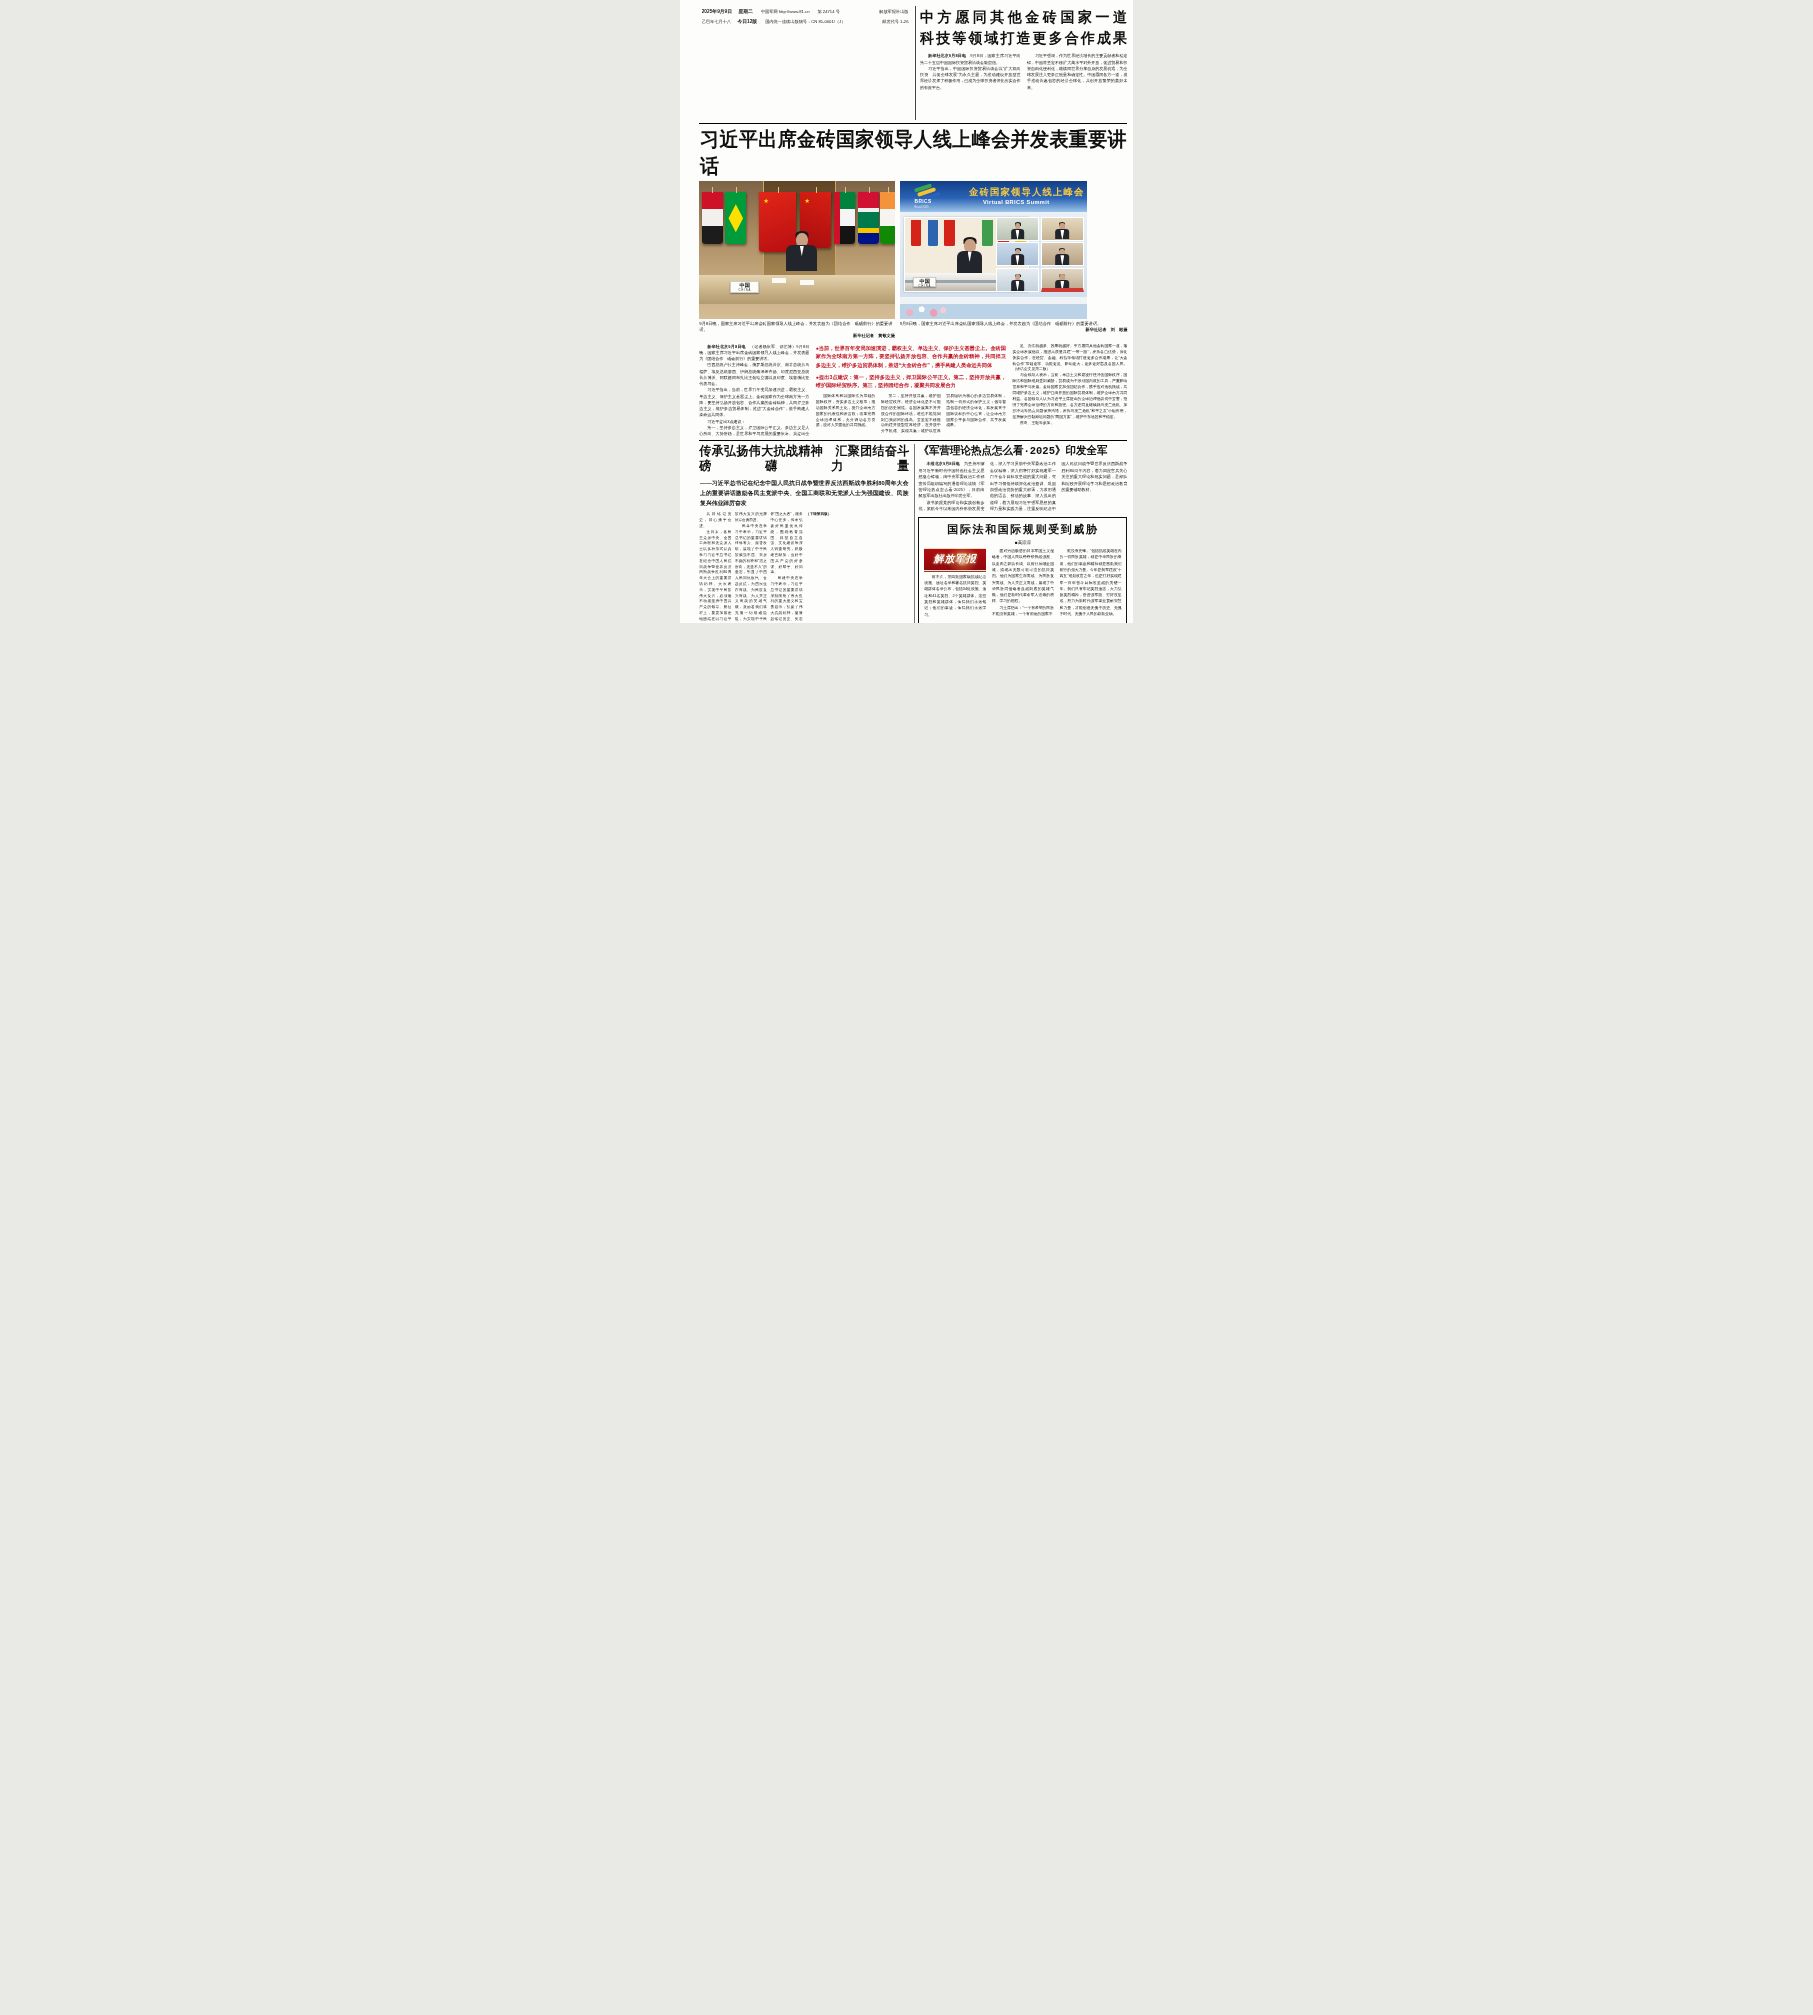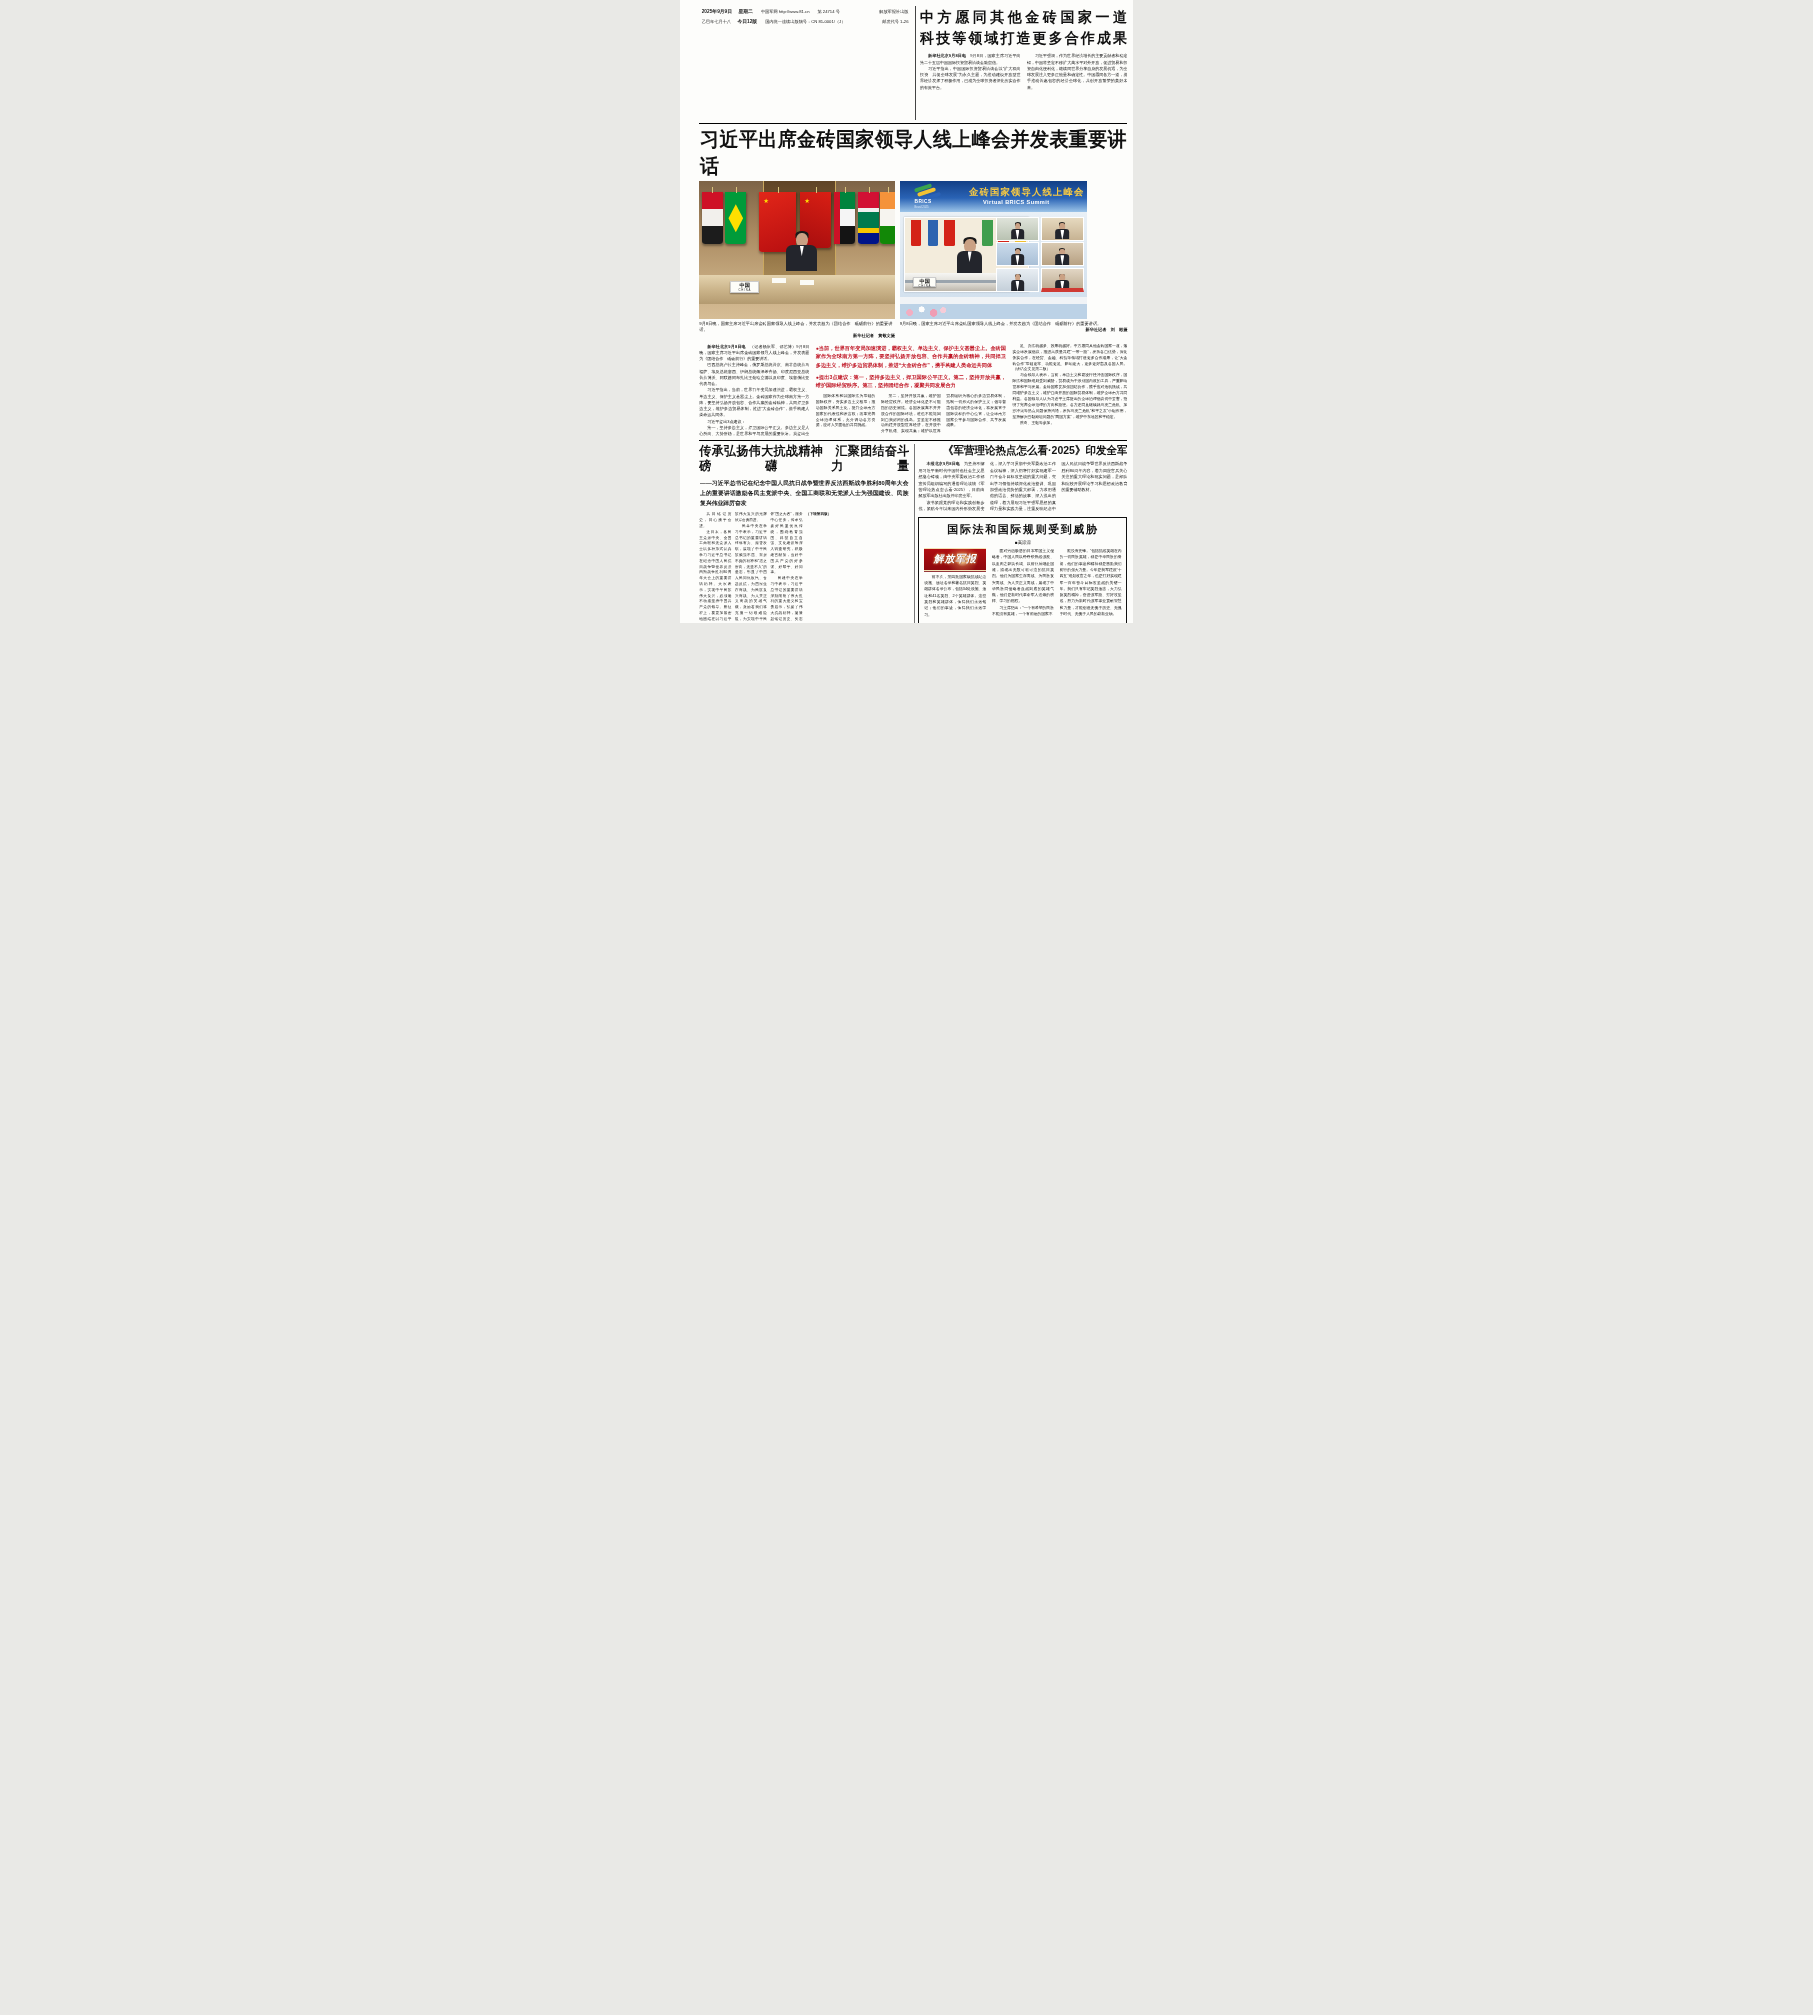--- a/index.html
+++ b/index.html
@@ -172,21 +172,21 @@
   .bl-sub { margin:4.8px 0.8px 4px 0.8px; font-size:5.8px; font-weight:bold; line-height:1.75;
      text-align:justify; text-align-last:left; }
   .bl-body { columns:6; column-gap:3.6px; column-fill:auto; height:160px; overflow:hidden;
      font-size:3.6px; line-height:1.62; text-align:justify; }
   .bl-body p { text-indent:2em; }
   .bl-body .turn { font-weight:bold; text-indent:0; }
 
   .bottom-vrule { width:0.4px; background:#777; margin:0 4.4px; }
 
   .bottom-right { flex:1; overflow:hidden; position:relative; }
-  .br-head { font-size:10.5px; font-weight:900; text-align:right; letter-spacing:0; transform:scaleY(1.05); }
+  .br-head { font-size:10.5px; font-weight:900; text-align:left; letter-spacing:0; transform:scaleY(1.05);font-family:Liberation Mono, monospace; }
   .br-body { margin-top:3.2px; columns:3; column-gap:5.6px; font-size:4px; line-height:1.6;
      text-align:justify; height:52px; overflow:hidden; }
   .br-body p { text-indent:2em; }
   .br-body .dt { font-weight:bold; }
 
   .heroes-box { margin-top:3.2px; border:0.8px solid #111; padding:4px 4.8px 2.4px 4.8px; height:110px; overflow:hidden; }
   .hb-head { font-size:11px; font-weight:900; text-align:center; letter-spacing:1.6px; }
   .hb-byline { text-align:center; font-size:4.4px; margin:3.2px 0 3.2px 0; }
   .hb-grid { display:grid; grid-template-columns:1fr 1fr 1fr; column-gap:5.6px; height:76px; overflow:hidden; }
   .hb-col { font-size:3.8px; line-height:1.66; text-align:justify; overflow:hidden; }

